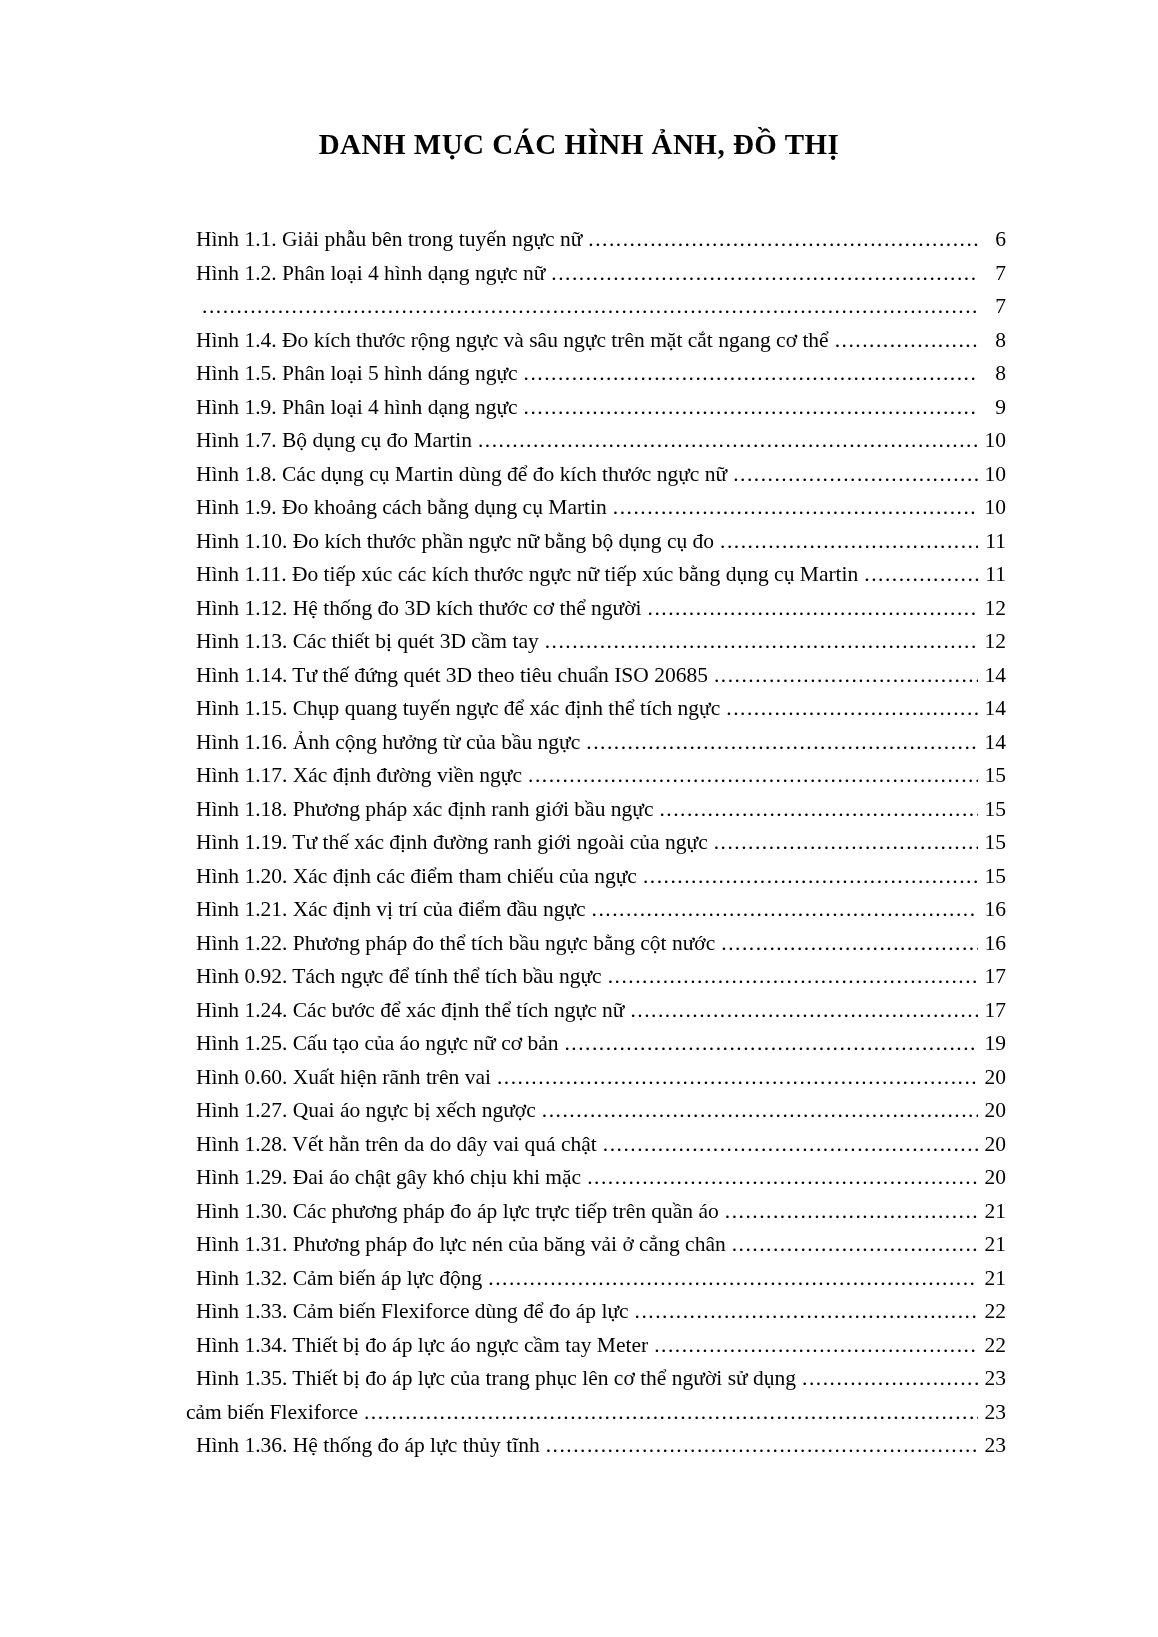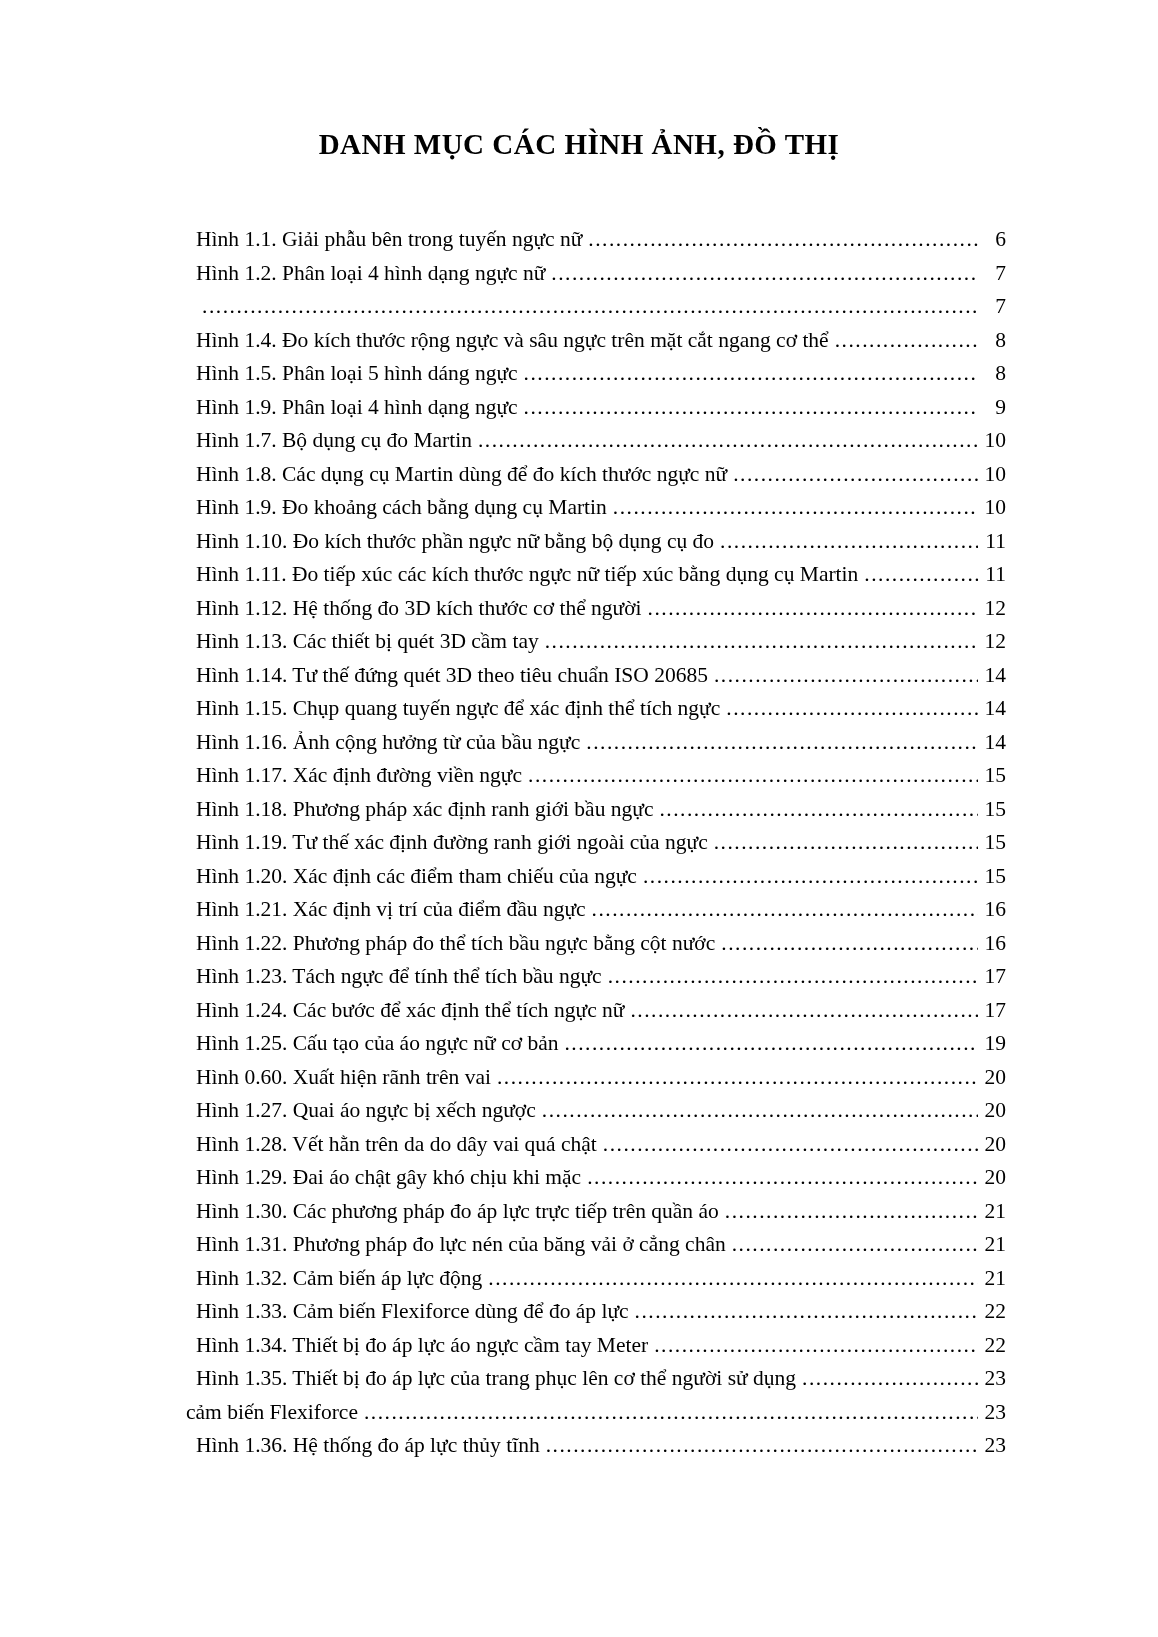--- a/index.html
+++ b/index.html
@@ -180,21 +180,21 @@
     <span class="t">Hình 1.21. Xác định vị trí của điểm đầu ngực</span>
     <span class="dots">............................................................................................................................................................................................................................................................................................................</span>
     <span class="pg">16</span>
   </div>
       <div class="row">
     <span class="t">Hình 1.22. Phương pháp đo thể tích bầu ngực bằng cột nước</span>
     <span class="dots">............................................................................................................................................................................................................................................................................................................</span>
     <span class="pg">16</span>
   </div>
       <div class="row">
-    <span class="t">Hình 1.23. Tách ngực để tính thể tích bầu ngực</span>
+    <span class="t">Hình 0.92. Tách ngực để tính thể tích bầu ngực</span>
     <span class="dots">............................................................................................................................................................................................................................................................................................................</span>
     <span class="pg">17</span>
   </div>
       <div class="row">
     <span class="t">Hình 1.24. Các bước để xác định thể tích ngực nữ</span>
     <span class="dots">............................................................................................................................................................................................................................................................................................................</span>
     <span class="pg">17</span>
   </div>
       <div class="row">
     <span class="t">Hình 1.25. Cấu tạo của áo ngực nữ cơ bản</span>

